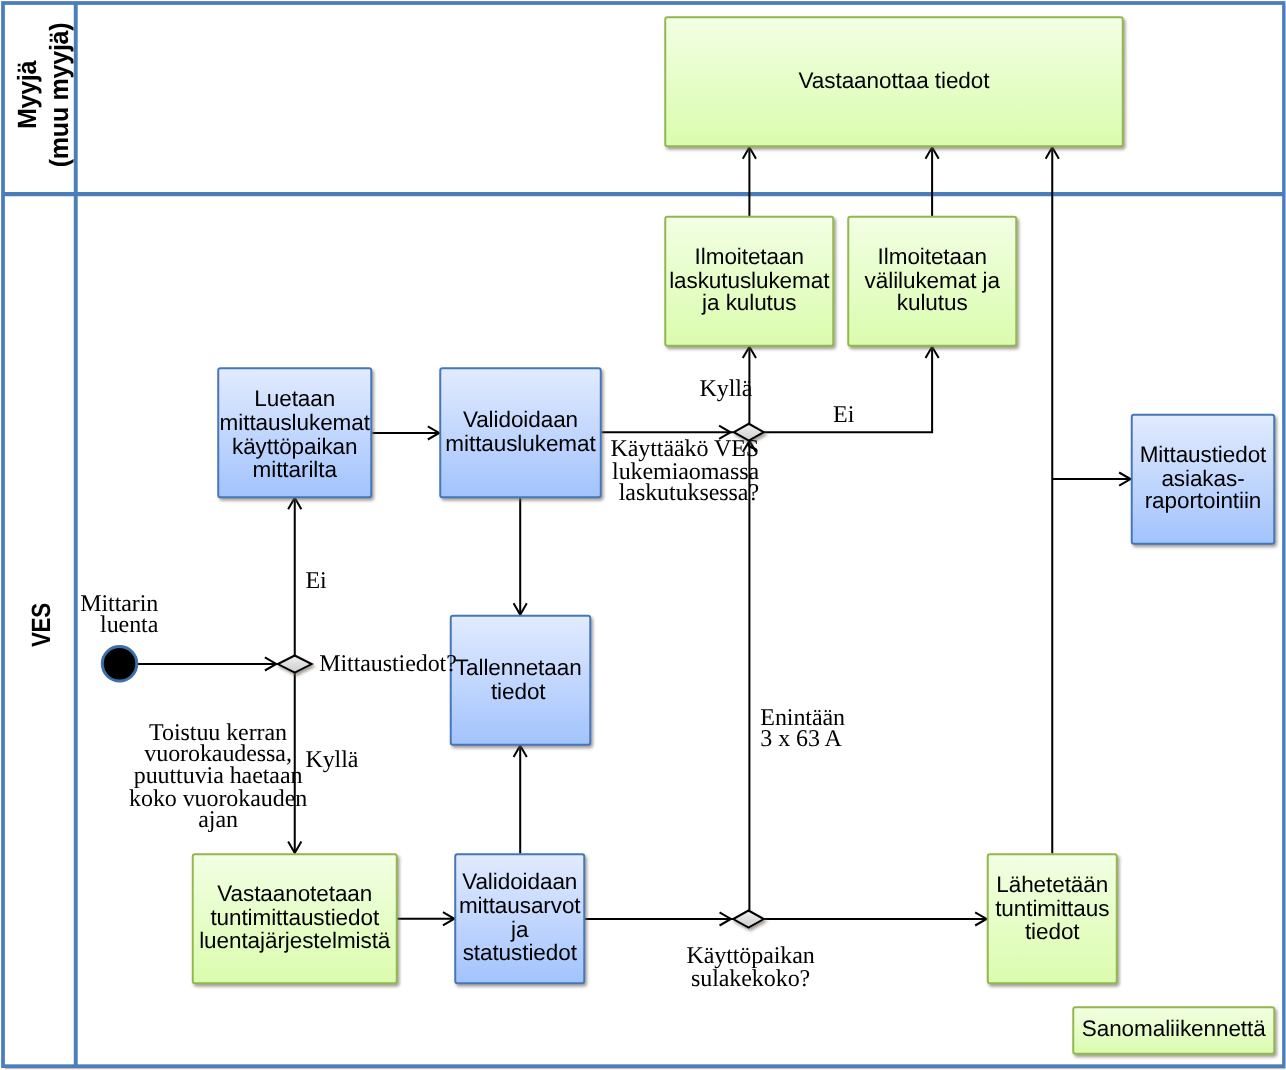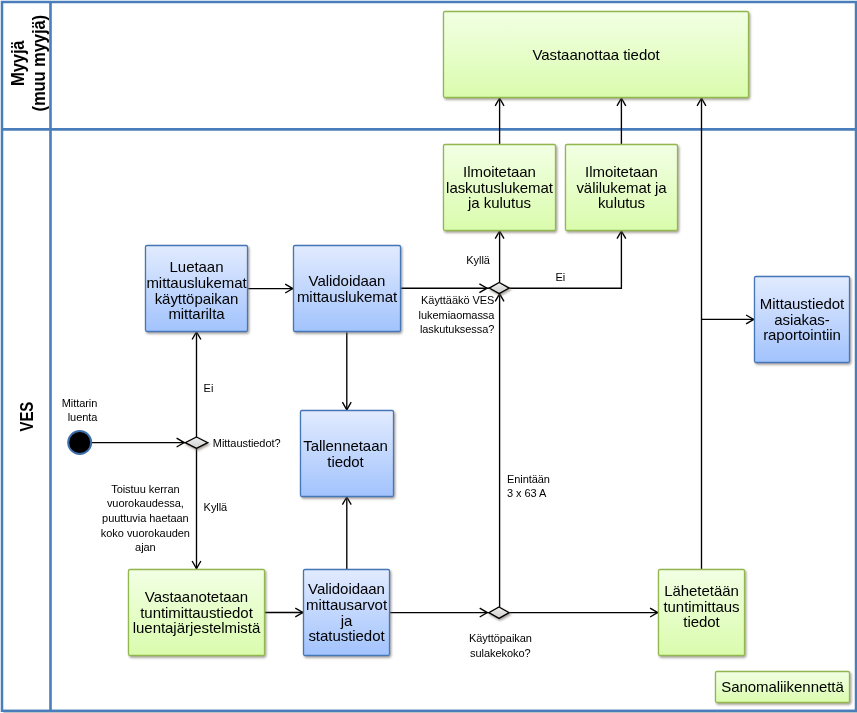--- a/index.html
+++ b/index.html
@@ -6,22 +6,22 @@
   html,body{margin:0;padding:0;background:#ffffff;}
   body{width:857px;height:713px;overflow:hidden;
        font-family:"Liberation Sans",sans-serif;
        -webkit-font-smoothing:antialiased;}
   #stage{position:relative;width:857px;height:713px;}
   svg#canvas{position:absolute;left:0;top:0;width:857px;height:713px;}
   .nodetxt{position:absolute;display:flex;align-items:center;justify-content:center;
            text-align:center;color:#000;font-size:15px;line-height:15.7px;
            white-space:pre-line;letter-spacing:-0.05px;
            transform:translateY(-0.25px);}
-  .lbl{position:absolute;color:#000;font-size:11px;line-height:14.7px;
-       white-space:pre;letter-spacing:-0.05px;}
+  .lbl{position:absolute;color:#000;font-size:16px;line-height:14.7px;
+       white-space:pre;letter-spacing:-0.05px;font-family:Liberation Serif, serif;}
   .lbl.c{text-align:center;transform:translateX(-50%);}
   .lanebox{position:absolute;transform:rotate(-90deg);}
   .lanerot{width:100%;height:100%;display:flex;align-items:center;justify-content:center;
            text-align:center;white-space:pre-line;color:#000;font-weight:bold;
            font-size:17.6px;line-height:20.6px;letter-spacing:-0.2px;}
   .lanerot>span{display:inline-block;transform:scaleX(0.95);}
   .lanebox.tight .lanerot>span{transform:scaleX(0.85);}
 </style>
 </head>
 <body>

